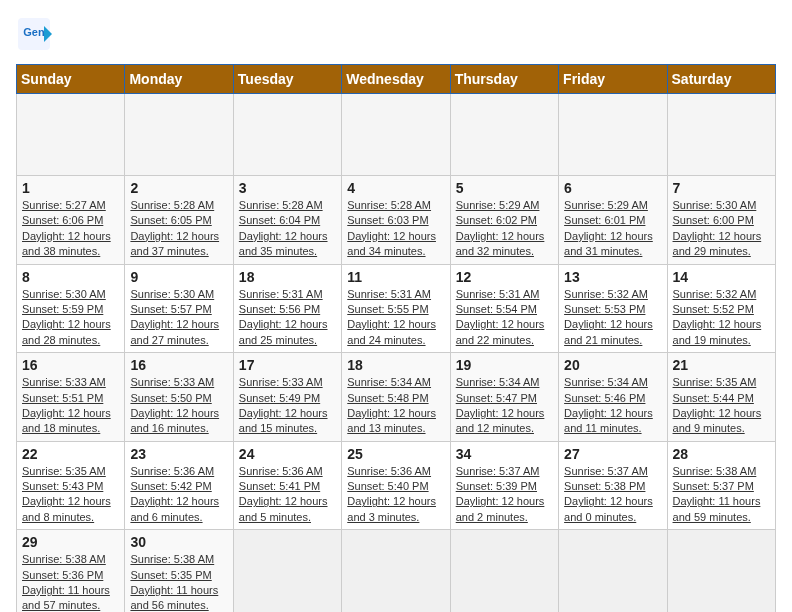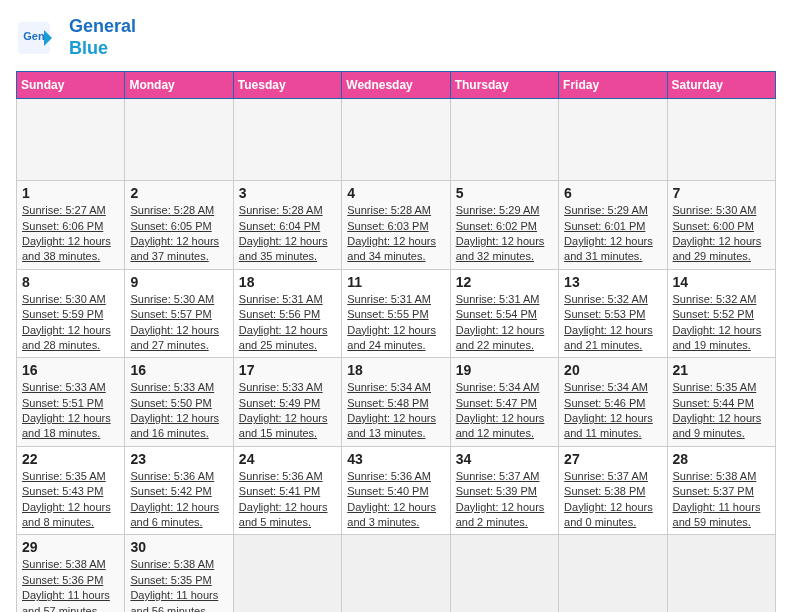--- a/index.html
+++ b/index.html
@@ -40,25 +40,25 @@
     .location {
       font-size: 15px;
       color: #444;
     }
     table {
       width: 100%;
       border-collapse: collapse;
       font-size: 11px;
     }
     th {
-      background: #ec4899;
+      background: #a16207;
       color: #fff;
       padding: 6px 4px;
       text-align: left;
-      font-size: 12px;
+      font-size: 14px;
       font-weight: bold;
       border: 1px solid #2563b0;
     }
     td {
       border: 1px solid #ccc;
       vertical-align: top;
       padding: 4px 5px;
       height: 82px;
       width: 14.28%;
       background: #fff;
@@ -84,24 +84,20 @@
 </head>
 <body>
 
 <div class="header">
   <div class="logo">
     <svg class="logo-icon" viewBox="0 0 36 36">
       <rect x="2" y="2" width="32" height="32" rx="4" fill="#f0f4ff"></rect>
       <text x="18" y="20" text-anchor="middle" font-size="11" font-weight="bold" fill="#1a6fc4" font-family="Arial">Gen</text>
       <polygon points="28,10 36,18 28,26" fill="#1a9cd4"></polygon>
     </svg>
-    <div class="logo-text">
-      <div><span>General</span></div>
-      <div><span style="color:#1a9cd4">Blue</span></div>
-    </div>
   </div>
   <div class="title-block">
     <div class="month-title"></div>
     <div class="location"></div>
   </div>
 </div>
 
 <table>
   <thead>
     <tr>
@@ -172,21 +168,21 @@
         <td><span class="day-num">21</span>
         <span class="cell-text">Sunrise: 5:35 AM<br>Sunset: 5:44 PM<br>Daylight: 12 hours and 9 minutes.</span></td>
       </tr>
       <tr>
         <td><span class="day-num">22</span>
         <span class="cell-text">Sunrise: 5:35 AM<br>Sunset: 5:43 PM<br>Daylight: 12 hours and 8 minutes.</span></td>
         <td><span class="day-num">23</span>
         <span class="cell-text">Sunrise: 5:36 AM<br>Sunset: 5:42 PM<br>Daylight: 12 hours and 6 minutes.</span></td>
         <td><span class="day-num">24</span>
         <span class="cell-text">Sunrise: 5:36 AM<br>Sunset: 5:41 PM<br>Daylight: 12 hours and 5 minutes.</span></td>
-        <td><span class="day-num">43</span>
+        <td><span class="day-num">25</span>
         <span class="cell-text">Sunrise: 5:36 AM<br>Sunset: 5:40 PM<br>Daylight: 12 hours and 3 minutes.</span></td>
         <td><span class="day-num">34</span>
         <span class="cell-text">Sunrise: 5:37 AM<br>Sunset: 5:39 PM<br>Daylight: 12 hours and 2 minutes.</span></td>
         <td><span class="day-num">27</span>
         <span class="cell-text">Sunrise: 5:37 AM<br>Sunset: 5:38 PM<br>Daylight: 12 hours and 0 minutes.</span></td>
         <td><span class="day-num">28</span>
         <span class="cell-text">Sunrise: 5:38 AM<br>Sunset: 5:37 PM<br>Daylight: 11 hours and 59 minutes.</span></td>
       </tr>
       <tr>
         <td><span class="day-num">29</span>

